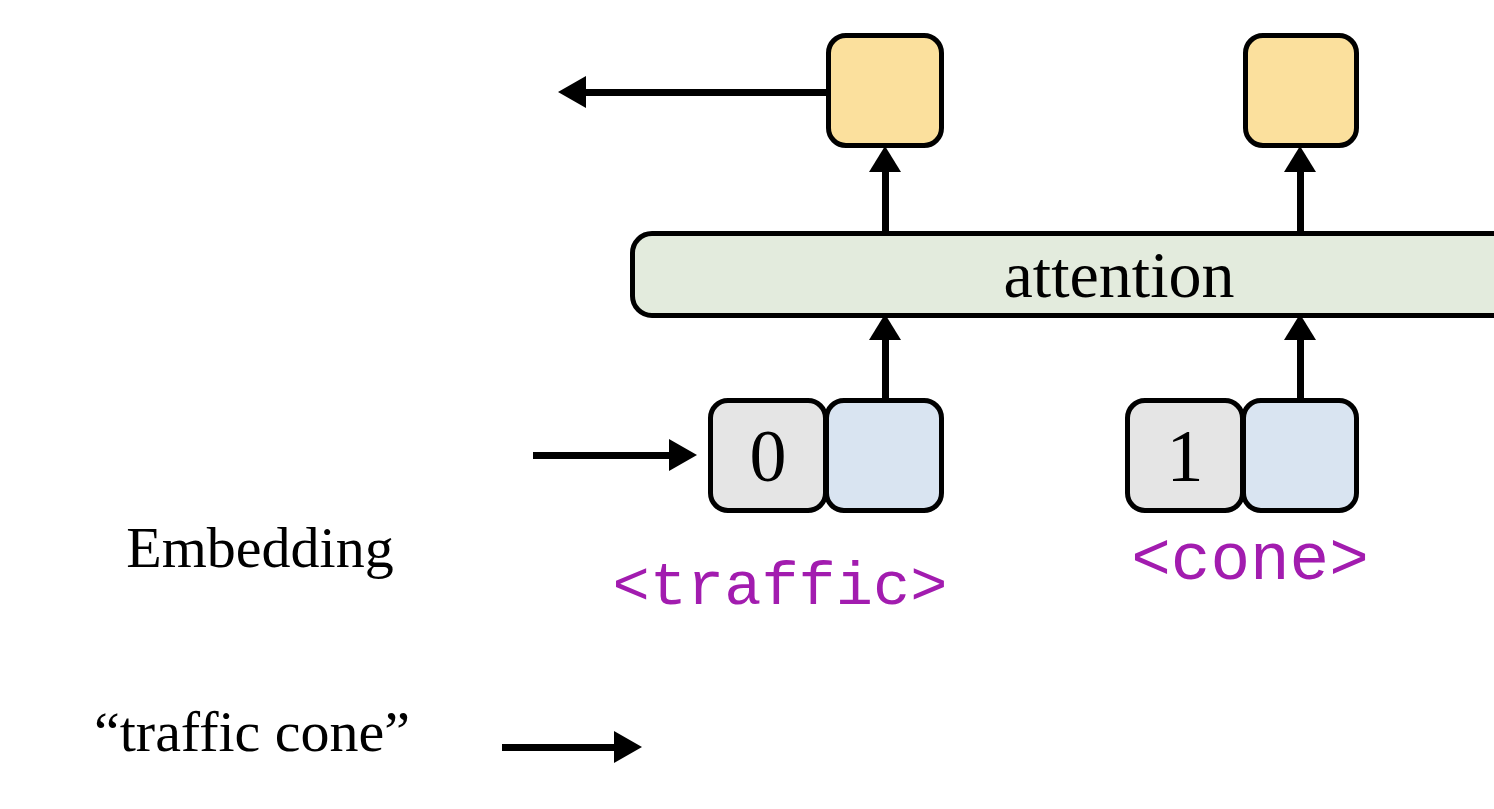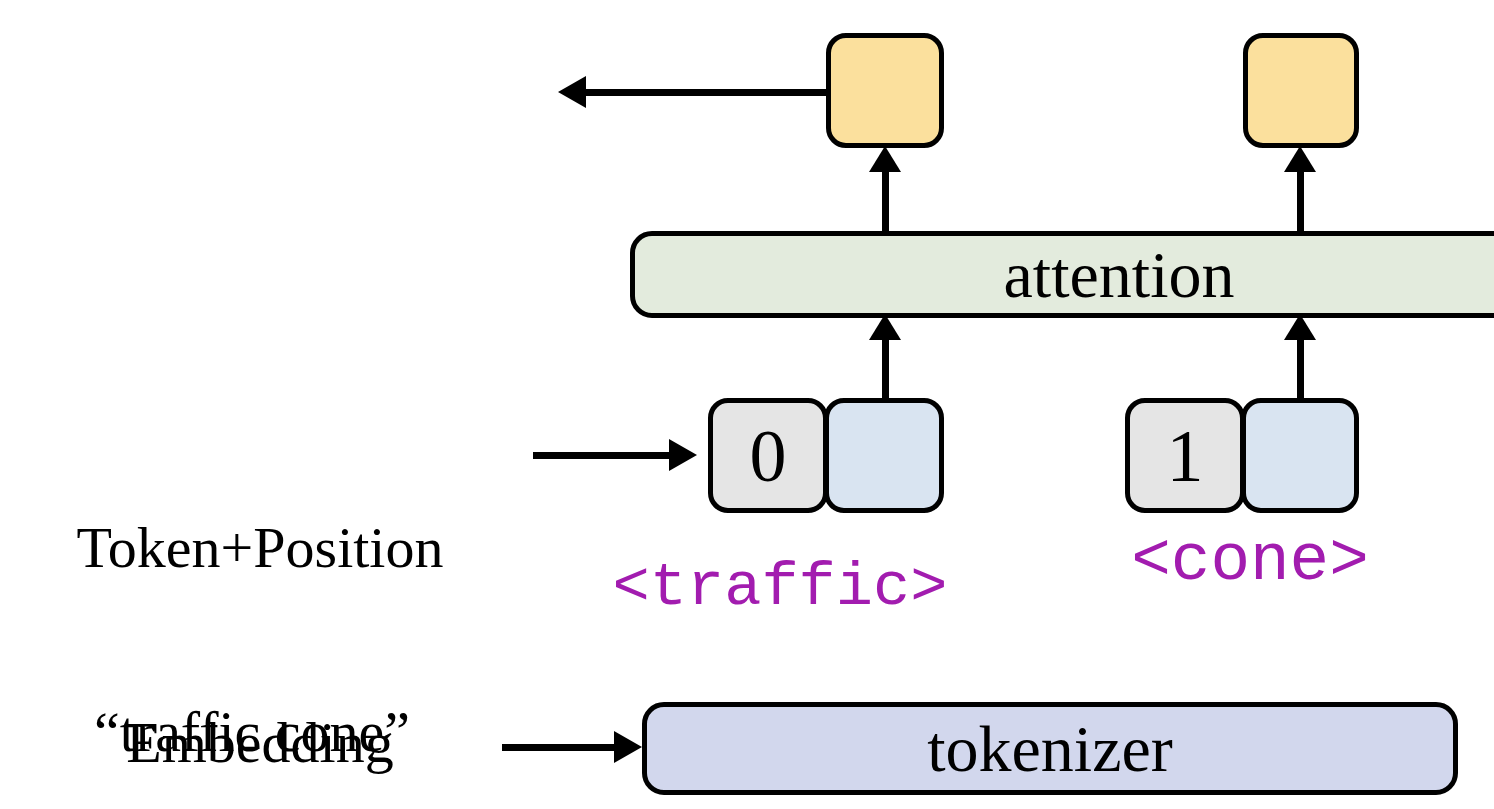--- a/index.html
+++ b/index.html
@@ -117,21 +117,20 @@
     <span class="box-text-green">attention</span>
   </div>
 
   <div class="arrow-line-v" style="left:882px; top:338px; height:62px;"></div>
   <div class="arrow-head-up" style="left:869px; top:314px;"></div>
 
   <div class="arrow-line-v" style="left:1297px; top:338px; height:62px;"></div>
   <div class="arrow-head-up" style="left:1284px; top:314px;"></div>
 
   <div class="label" style="left:10px; top:386px; width:500px; font-size:58px;">
-    <div>Token+Position</div>
     <div>Embedding</div>
   </div>
 
   <div class="arrow-line-h" style="left:533px; top:452px; width:136px;"></div>
   <div class="arrow-head-right" style="left:669px; top:439px;"></div>
 
   <div class="box box-gray" style="left:708px; top:398px; width:120px; height:115px;">
     <span class="box-text-idx">0</span>
   </div>
   <div class="box box-blue" style="left:824px; top:398px; width:120px; height:115px;"></div>
@@ -142,17 +141,14 @@
   <div class="box box-blue" style="left:1241px; top:398px; width:118px; height:115px;"></div>
 
   <div class="mono-label" style="left:600px; top:552px; width:360px; font-size:62px;">&lt;traffic&gt;</div>
   <div class="mono-label" style="left:1070px; top:524px; width:360px; font-size:66px;">&lt;cone&gt;</div>
 
   <div class="label" style="left:32px; top:700px; width:440px; font-size:58px;">“traffic cone”</div>
 
   <div class="arrow-line-h" style="left:502px; top:744px; width:112px;"></div>
   <div class="arrow-head-right" style="left:614px; top:731px;"></div>
 
-  <div class="box box-lav" style="left:642px; top:702px; width:816px; height:93px;">
-    <span class="box-text-lav">tokenizer</span>
-  </div>
 
 </div>
 
 </body></html>

